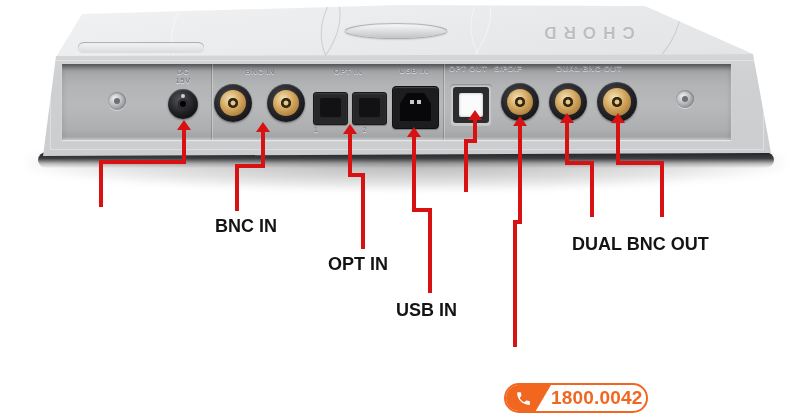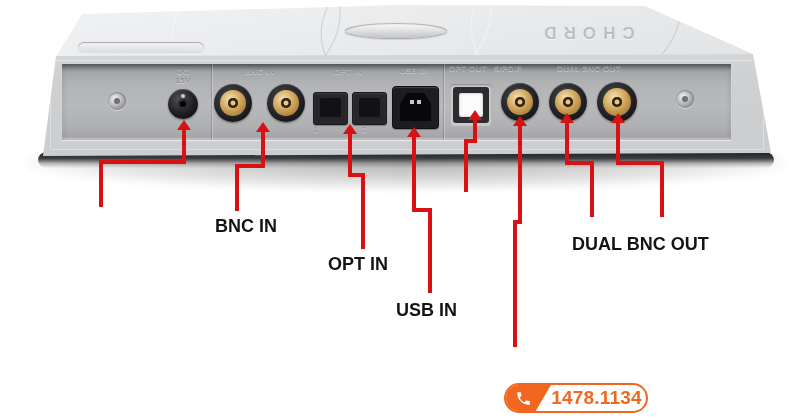--- a/index.html
+++ b/index.html
@@ -33,21 +33,21 @@
   .front-face{left:0;top:0;width:800px;height:420px;
     clip-path:polygon(56px 56px,753px 54px,771px 153px,43px 156px);
     background:linear-gradient(180deg,#e8e9ea 0%,#dcdddf 6%,#cfd0d2 18%,#c9cacc 55%,#bcbdc0 88%,#a8a9ac 100%);}
   .front-edge-line{left:50px;top:60px;width:712px;height:88px;border:1px solid rgba(255,255,255,0.35);}
 
   .panel{left:62px;top:64px;width:669px;height:76px;
     background:linear-gradient(180deg,#828386 0%,#a5a6a8 9%,#b3b4b6 28%,#b8b9bb 55%,#aeafb1 85%,#9fa0a2 100%);
     box-shadow:inset 0 5px 7px -3px rgba(0,0,0,0.50),inset 0 -2px 2px rgba(255,255,255,0.35),0 1px 1px rgba(255,255,255,0.5);}
   .divider{position:absolute;top:0;width:1px;height:76px;background:rgba(0,0,0,0.16);
     box-shadow:1px 0 0 rgba(255,255,255,0.28);}
-  .eng{position:absolute;font-size:8px;font-weight:normal;color:#83878f;letter-spacing:0.4px;
+  .eng{position:absolute;font-size:8px;font-weight:bold;color:#83878f;letter-spacing:0.4px;
     text-align:center;text-shadow:0 1px 0 rgba(255,255,255,0.5);white-space:pre-line;line-height:9px;}
   .eng.num{font-size:7px;}
 
   .screw{position:absolute;width:18px;height:18px;border-radius:50%;
     background:radial-gradient(circle at 38% 35%,#f0f0f1,#b9babd 45%,#87888b 78%,#9fa0a3);
     box-shadow:inset 0 1px 2px rgba(0,0,0,0.35),0 1px 0 rgba(255,255,255,0.5);}
   .screw::after{content:"";position:absolute;left:6px;top:6px;width:6px;height:6px;border-radius:50%;background:#6f7073;}
 
   .dc{position:absolute;width:30px;height:30px;border-radius:50%;
     background:radial-gradient(circle at 40% 35%,#55565a,#222226 50%,#0c0c0e 85%);
@@ -190,16 +190,16 @@
   <div class="seg" style="left:616px;top:161px;width:48px;height:4px;"></div>
   <div class="seg" style="left:660px;top:161px;width:4px;height:56px;"></div>
   <div class="ann-label" style="left:572px;top:231px;">DUAL BNC OUT</div>
 
   <div class="badge" style="left:504px;">
     <div class="badge-ico">
       <svg width="17" height="17" viewBox="0 0 24 24">
           <path fill="#ffffff" d="M6.62 10.79c1.44 2.83 3.76 5.14 6.59 6.59l2.2-2.21c.27-.27.67-.36 1.02-.24 1.12.37 2.33.57 3.57.57.55 0 1 .45 1 1V20c0 .55-.45 1-1 1-9.39 0-17-7.61-17-17 0-.55.45-1 1-1h3.5c.55 0 1 .45 1 1 0 1.25.2 2.45.57 3.57.11.35.03.74-.25 1.02l-2.2 2.2z"></path>
         </svg>
     </div>
-    <div class="badge-txt">1478.1134</div>
+    <div class="badge-txt">1800.0042</div>
   </div>
 
 </div>
 
 </body></html>

